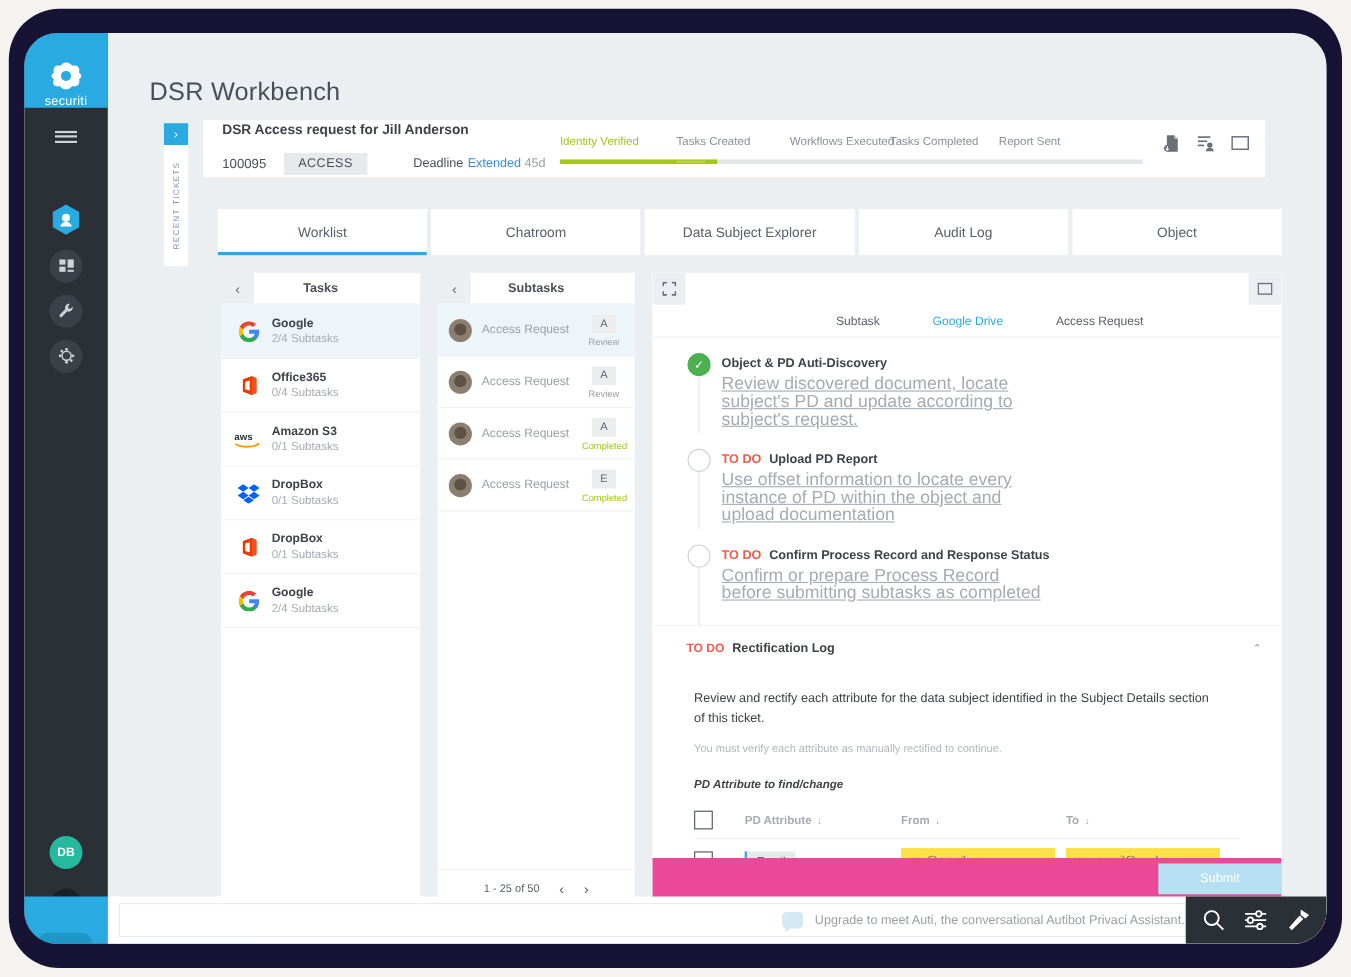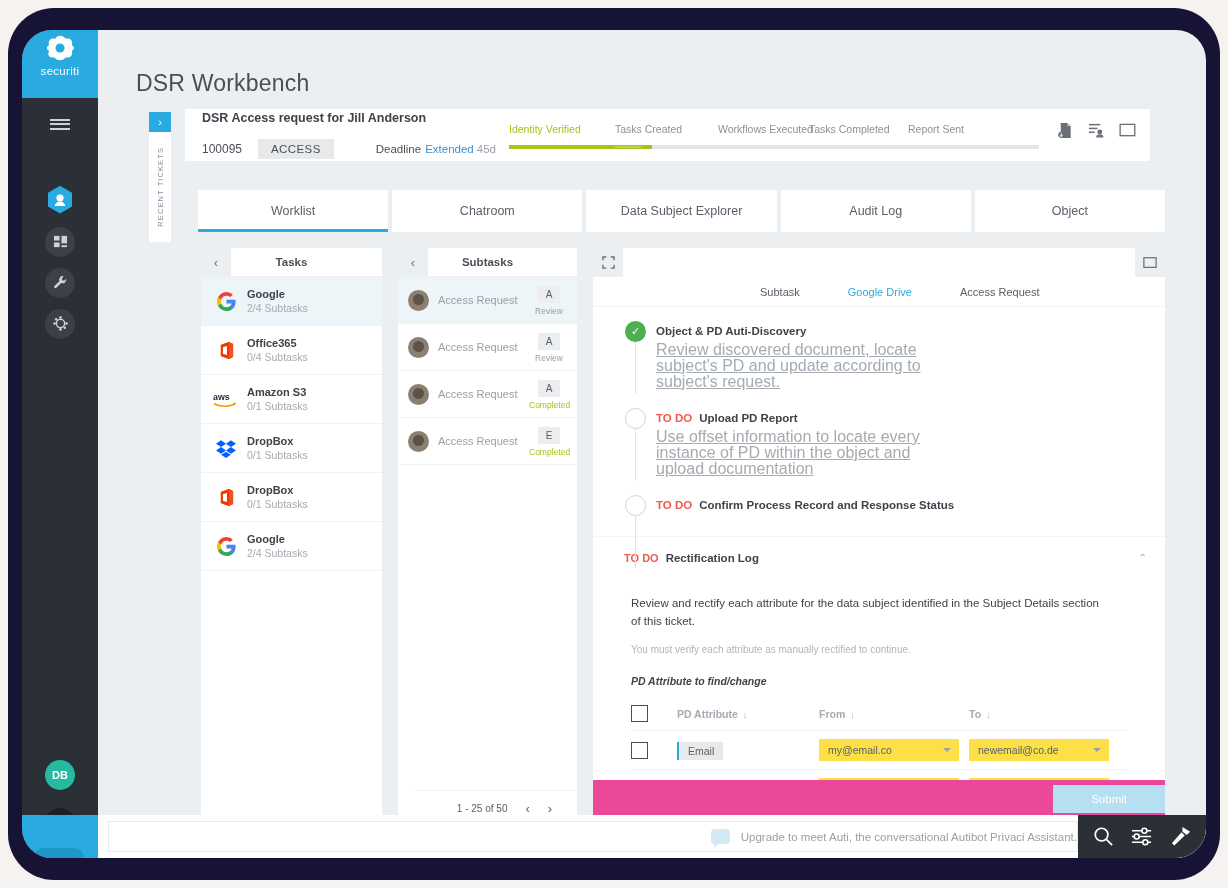--- a/index.html
+++ b/index.html
@@ -24,21 +24,21 @@
   }
   
   .rail {
     position: absolute; left: 0; top: 0;
     width: 76px; height: 828px;
     background: #2b2f36;
   }
   .rail-logo {
     height: 68px; background: #29abe2;
     display: flex; flex-direction: column;
-    align-items: center; justify-content: flex-start;
+    align-items: center; justify-content: flex-end;
     padding-top: 4px;
   }
   .rail-logo .mark { width: 28px; height: 28px; }
   .rail-logo .word {
     color: #fff; font-size: 11.5px; letter-spacing: .3px;
     margin-top: 3px;
   }
   .rail-burger {
     height: 52px; display: flex; align-items: center; justify-content: center;
   }
@@ -209,21 +209,21 @@
   }
   .st-name { margin-left: 9px; font-size: 11px; color: #9aa0a7; flex: 1; }
   .st-right { text-align: center; width: 40px; }
   .st-chip {
     display: inline-block; background: #ebedef; color: #5a6069;
     font-size: 10px; padding: 3px 8px;
   }
   .st-status { font-size: 8.5px; color: #9aa0a7; margin-top: 3px; }
   .st-status.ok { color: #a2c617; }
   .pager {
-    position: absolute; left: 17px; bottom: 0; width: 179px; height: 36px;
+    position: absolute; left: 0; bottom: 0; width: 179px; height: 36px;
     border-top: 1px solid #f0f2f4;
     display: flex; align-items: center; justify-content: center; gap: 18px;
   }
   .pager .cnt { font-size: 10px; color: #5a6069; }
   .pager .arw { font-size: 13px; color: #5a6069; cursor: pointer; }
   
   .dt-head {
     height: 29px; display: flex; align-items: stretch; position: relative;
   }
   .dt-expand {
@@ -662,20 +662,21 @@
         </div>
       </div>
 
       <div class="step">
         <div class="step-dot todo"></div>
         <div class="step-line" style="height:52px"></div>
         <div class="step-body">
           <div class="step-title">
             <span class="todo-tag">TO DO</span><span>Confirm Process Record and Response Status</span>
           </div>
+          <div class="step-desc">Confirm or prepare Process Record before submitting subtasks as completed</div>
         </div>
       </div>
     </div>
 
     <div class="rect-head">
       <span class="todo-tag" style="font-size:11px">TO DO</span>
       <span class="rect-title">Rectification Log</span>
       <span class="rect-caret">⌃</span>
     </div>
 

